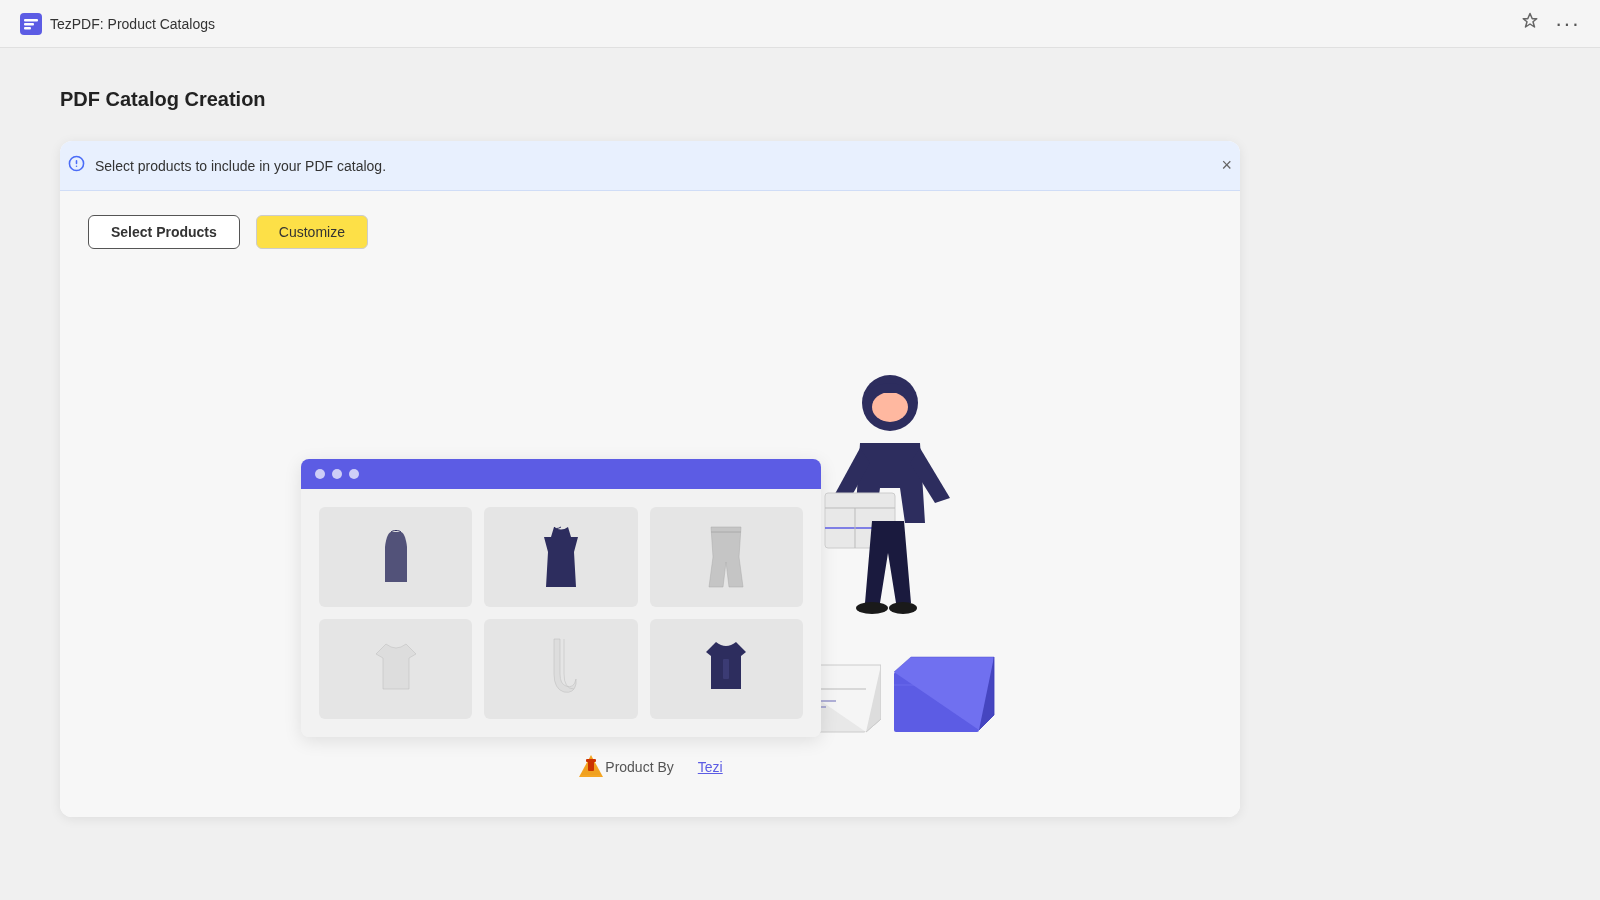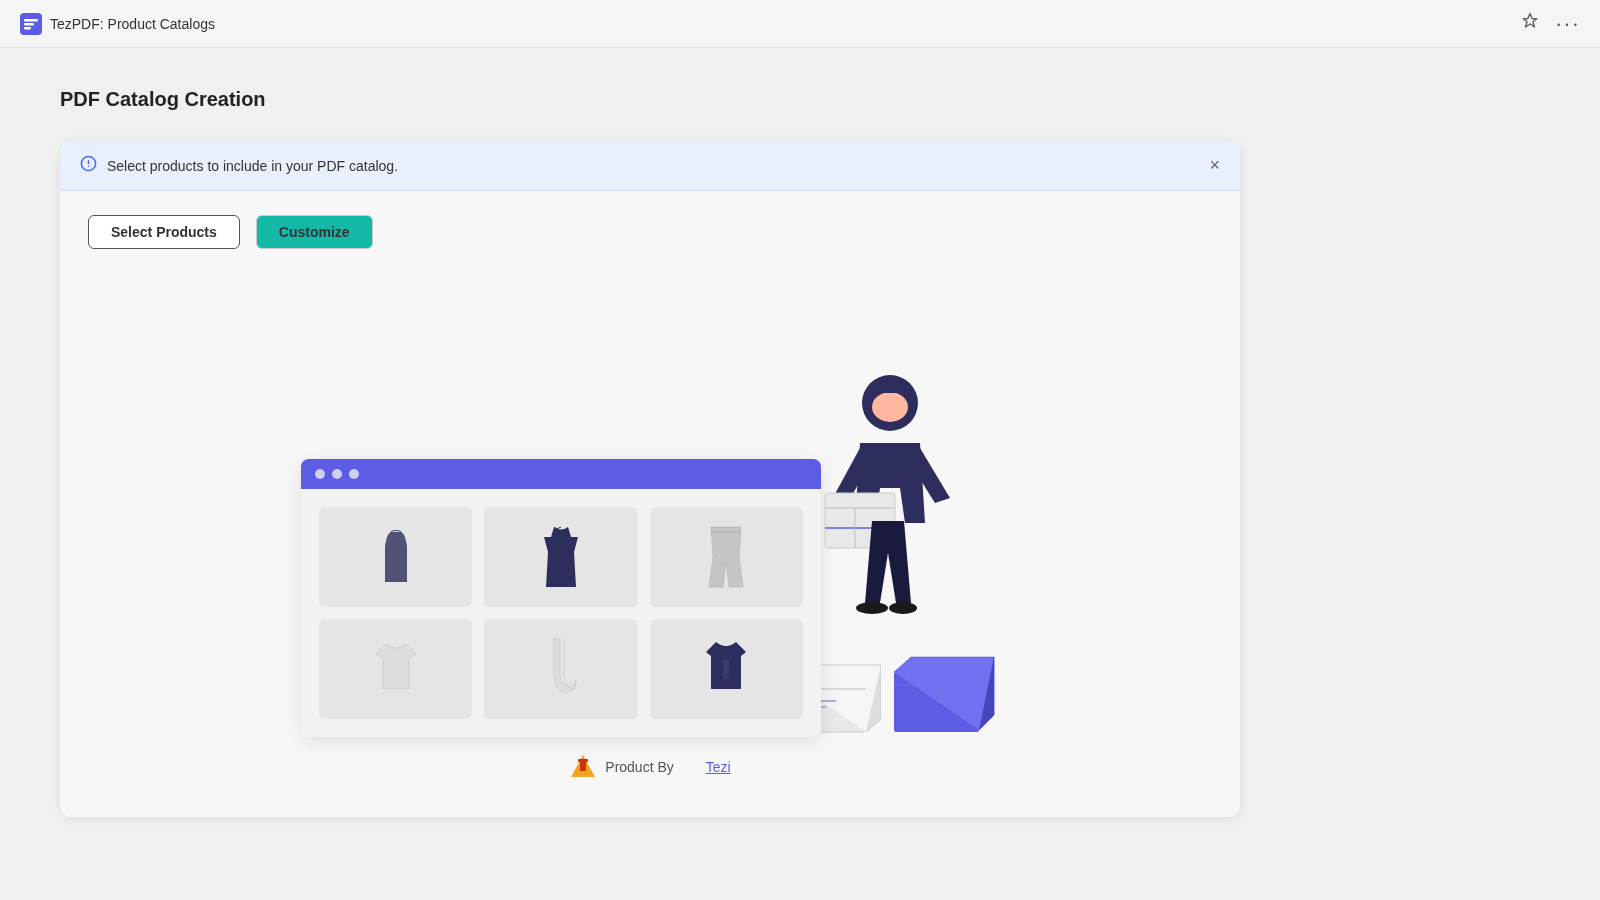--- a/index.html
+++ b/index.html
@@ -66,21 +66,21 @@
       overflow: hidden;
       box-shadow: 0 2px 12px rgba(0,0,0,0.08);
     }
 
     
     .info-banner {
       display: flex;
       align-items: center;
       justify-content: space-between;
       background: #e8f0fe;
-      padding: 14px 20px;
+      padding: 14px 8px;
       border-bottom: 1px solid #d0ddf7;
     }
     .info-banner-left {
       display: flex;
       align-items: center;
       gap: 10px;
     }
     .info-icon {
       color: #4a6cf7;
       font-size: 16px;
@@ -107,23 +107,23 @@
     .tabs {
       display: flex;
       gap: 16px;
       margin-bottom: 28px;
     }
     .tab {
       padding: 8px 22px;
       border-radius: 6px;
       border: 1.5px solid #ccc;
       font-size: 14px;
-      font-weight: 700;
+      font-weight: 400;
       cursor: pointer;
-      background: #14b8a6;
+      background: #fde047;
       color: #333;
     }
     .tab.active {
       background: #fff;
       border-color: #555;
       font-weight: 600;
     }
 
     
     .illustration-area {
@@ -189,21 +189,20 @@
       margin-bottom: -10px;
     }
 
     
     .footer-brand {
       text-align: center;
       margin-top: 16px;
       display: flex;
       align-items: center;
       justify-content: center;
-      gap: 8px;
       font-size: 14px;
       color: #555;
     }
     .footer-brand a {
       color: #5c5ce4;
       font-weight: 500;
       margin-left: 24px;
     }
     .tezi-logo {
       width: 28px;

